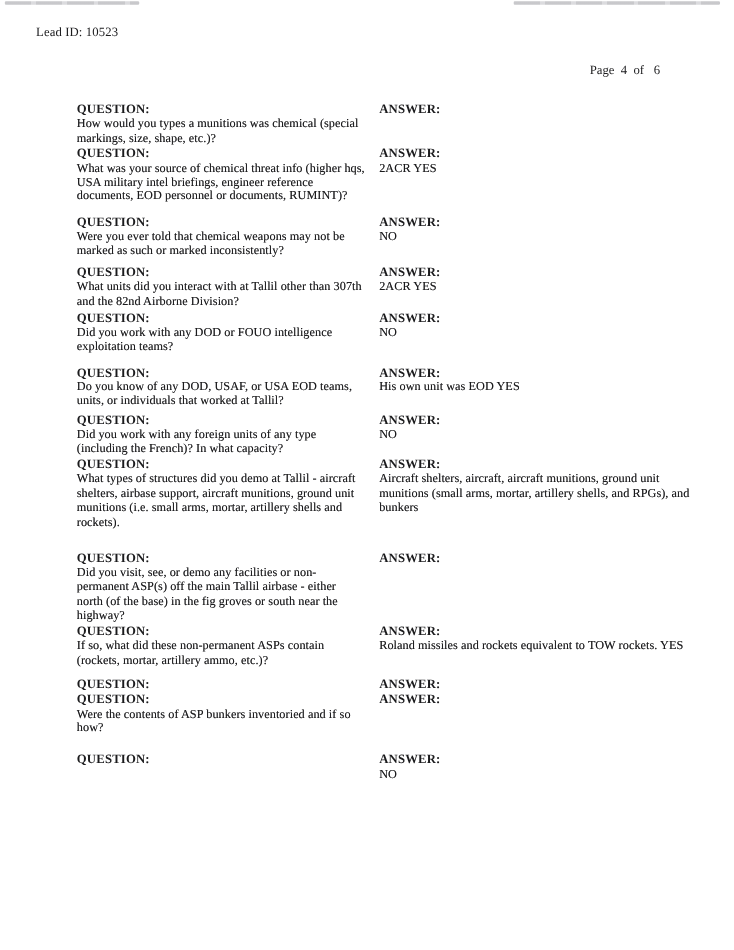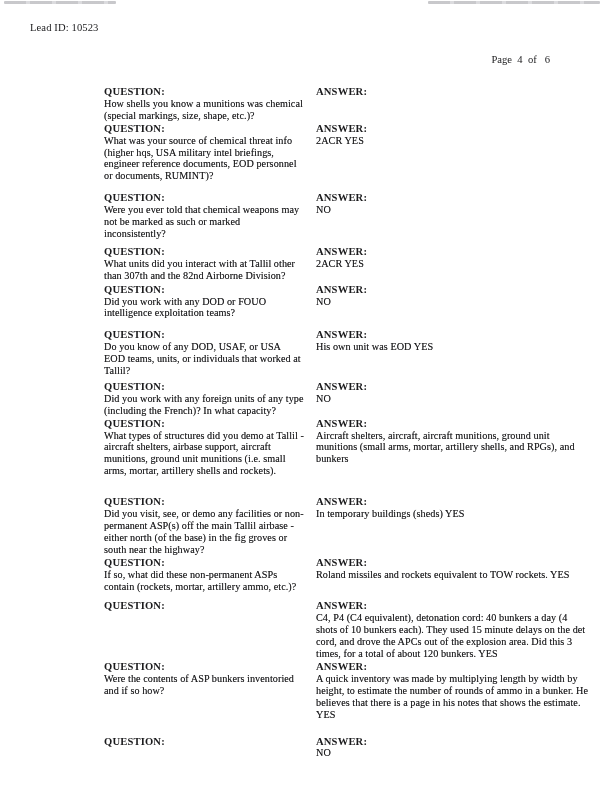--- a/index.html
+++ b/index.html
@@ -46,21 +46,21 @@
     position: absolute;
     top: 86px;
     left: 64px;
     right: 22px;
   }
   .qa-row {
     display: grid;
     grid-template-columns: 252px 1fr;
     margin-bottom: 6px;
   }
-  .q-cell { padding-right: 12px; margin-left: 40px; }
+  .q-cell { padding-right: 12px; }
   .a-cell { padding-left: 0; }
 
   .label {
     font-weight: bold;
     font-size: 10.6px;
     line-height: 11.9px;
     letter-spacing: 0.15px;
   }
   .q-text, .a-text {
     font-size: 10.2px;
@@ -95,21 +95,21 @@
 
   <div class="doc-header">
     <span class="lead-id">Lead ID: 10523</span>
     <span class="page-number">Page  4  of   6</span>
   </div>
 
   <div class="qa-list" id="qa-list">
   <div class="qa-row">
     <div class="q-cell">
       <div class="label q-label">QUESTION:</div>
-      <div class="q-text">How shells you know a munitions was chemical (special markings, size, shape, etc.)?</div>
+      <div class="q-text">How would you types a munitions was chemical (special markings, size, shape, etc.)?</div>
     </div>
     <div class="a-cell">
       <div class="label a-label">ANSWER:</div>
     </div>
   </div>
 
   <div class="qa-row">
     <div class="q-cell">
       <div class="label q-label">QUESTION:</div>
       <div class="q-text">What was your source of chemical threat info (higher hqs, USA military intel briefings, engineer reference documents, EOD personnel or documents, RUMINT)?</div>
@@ -186,53 +186,50 @@
     </div>
   </div>
 
   <div class="qa-row">
     <div class="q-cell">
       <div class="label q-label">QUESTION:</div>
       <div class="q-text">Did you visit, see, or demo any facilities or non-permanent ASP(s) off the main Tallil airbase - either north (of the base) in the fig groves or south near the highway?</div>
     </div>
     <div class="a-cell">
       <div class="label a-label">ANSWER:</div>
-      <div class="a-text">In temporary buildings (sheds) YES</div>
     </div>
   </div>
 
   <div class="qa-row">
     <div class="q-cell">
       <div class="label q-label">QUESTION:</div>
       <div class="q-text">If so, what did these non-permanent ASPs contain (rockets, mortar, artillery ammo, etc.)?</div>
     </div>
     <div class="a-cell">
       <div class="label a-label">ANSWER:</div>
       <div class="a-text">Roland missiles and rockets equivalent to TOW rockets. YES</div>
     </div>
   </div>
 
   <div class="qa-row">
     <div class="q-cell">
       <div class="label q-label">QUESTION:</div>
     </div>
     <div class="a-cell">
       <div class="label a-label">ANSWER:</div>
-      <div class="a-text">C4, P4 (C4 equivalent), detonation cord: 40 bunkers a day (4 shots of 10 bunkers each).  They used 15 minute delays on the det cord, and drove the APCs out of the explosion area.  Did this 3 times, for a total of about 120 bunkers. YES</div>
     </div>
   </div>
 
   <div class="qa-row">
     <div class="q-cell">
       <div class="label q-label">QUESTION:</div>
       <div class="q-text">Were the contents of ASP bunkers inventoried and if so how?</div>
     </div>
     <div class="a-cell">
       <div class="label a-label">ANSWER:</div>
-      <div class="a-text">A quick inventory was made by multiplying length by width by height, to estimate the number of rounds of ammo in a bunker.  He believes that there is a page in his notes that shows the estimate. YES</div>
     </div>
   </div>
 
   <div class="qa-row">
     <div class="q-cell">
       <div class="label q-label">QUESTION:</div>
     </div>
     <div class="a-cell">
       <div class="label a-label">ANSWER:</div>
       <div class="a-text">NO</div>

